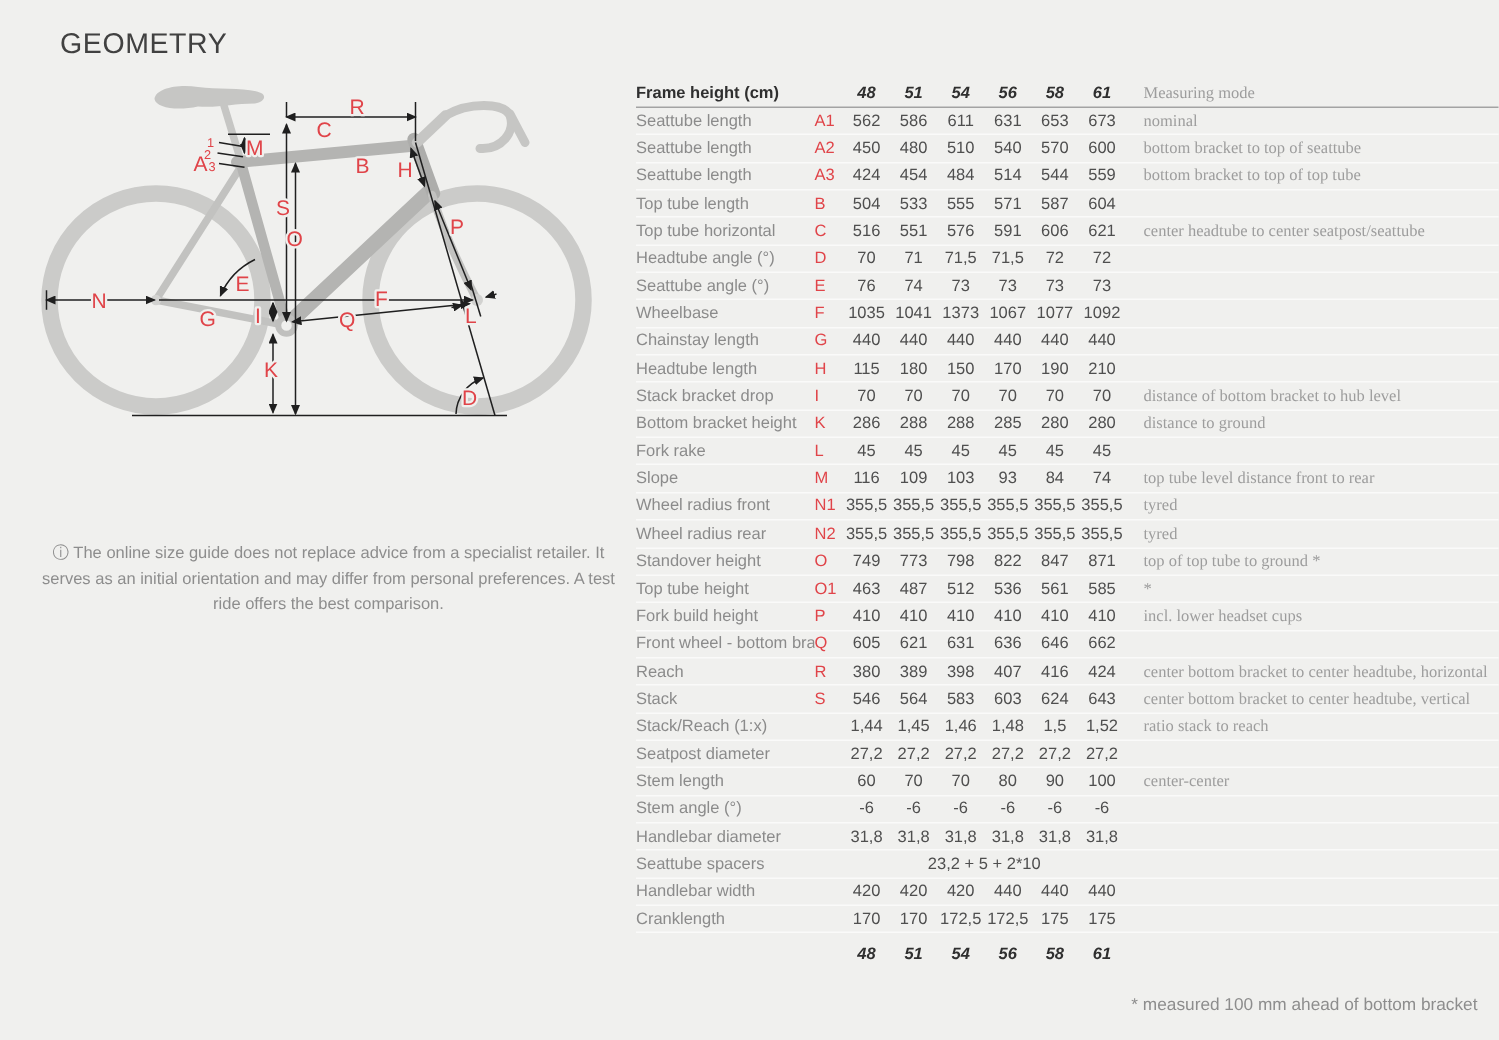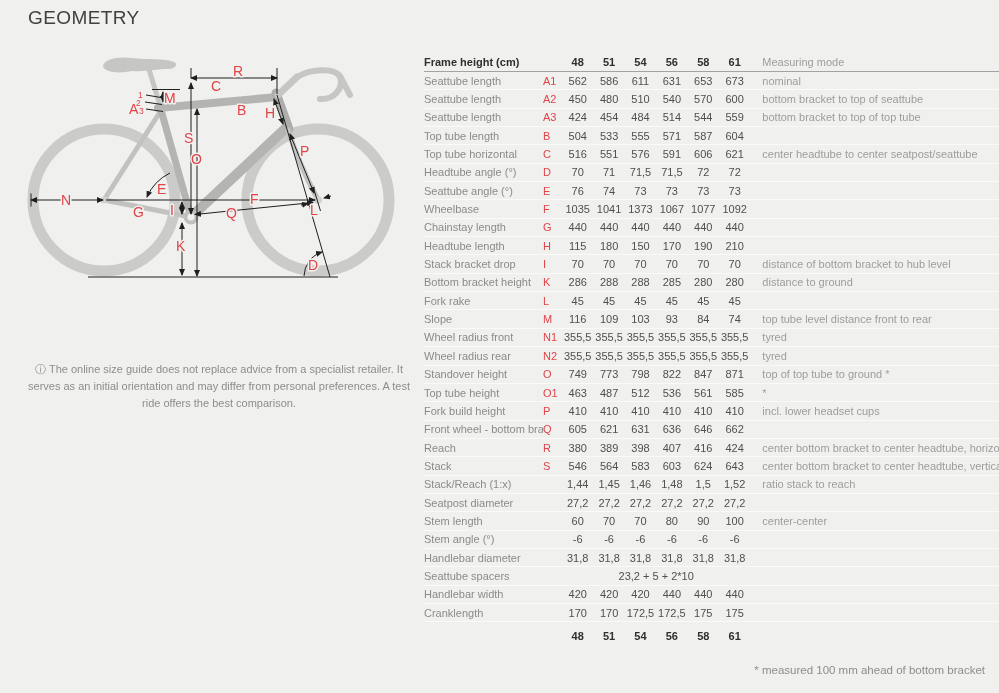--- a/index.html
+++ b/index.html
@@ -3,21 +3,21 @@
 <meta charset="utf-8">
 <style>
   html,body{margin:0;padding:0;}
   body{
     width:999px;height:693px;position:relative;overflow:hidden;
     background:#f0f0ee;
     font-family:"Liberation Sans", sans-serif;
     -webkit-font-smoothing:antialiased;
   }
   .page-title{
-    position:absolute;left:28px;top:7px;margin:0;
+    position:absolute;left:28px;top:7px;margin:12px;
     font-size:19px;font-weight:400;letter-spacing:.4px;color:#414141;
   }
   
   #diagram{position:absolute;left:0;top:0;}
   .sil{fill:none;stroke-linecap:round;}
   .dim{fill:none;stroke:#1f1f1f;stroke-width:1;}
   .lbl{
     font-family:"Liberation Sans",sans-serif;font-size:14px;fill:#e04449;
     paint-order:stroke;stroke:#f0f0ee;stroke-width:3px;stroke-linejoin:round;
   }
@@ -34,22 +34,22 @@
     grid-template-columns:119px 19px 31.4px 31.4px 31.4px 31.4px 31.4px 31.4px 12px minmax(0,1fr);
     align-items:center;height:18.35px;box-sizing:border-box;
   }
   .grow.header{height:20px;border-bottom:1px solid #a3a3a3;}
   .grow.body{border-bottom:1px solid #fafaf9;}
   .grow.footer{margin-top:4px;height:20px;}
   .c-label{color:#8b8b8b;white-space:nowrap;overflow:hidden;}
   .c-label.hd{color:#2f2f2f;font-weight:bold;}
   .c-code{color:#e04449;white-space:nowrap;}
   .c-val{text-align:center;color:#4f4f4f;white-space:nowrap;}
-  .c-val.hd{color:#2f2f2f;font-weight:bold;}
-  .c-mode{color:#9d9d9d;white-space:nowrap;}
+  .c-val.hd{color:#2f2f2f;font-weight:bold;font-style:italic;}
+  .c-mode{color:#9d9d9d;white-space:nowrap;font-family:Liberation Serif, serif;}
   .c-span{grid-column:3 / span 6;text-align:center;color:#4f4f4f;white-space:nowrap;}
   .footnote{
     position:absolute;right:14px;top:664px;
     font-size:11.5px;color:#8d8d8d;white-space:nowrap;
   }
 </style>
 </head>
 <body>
 
 <h1 class="page-title">GEOMETRY</h1>

